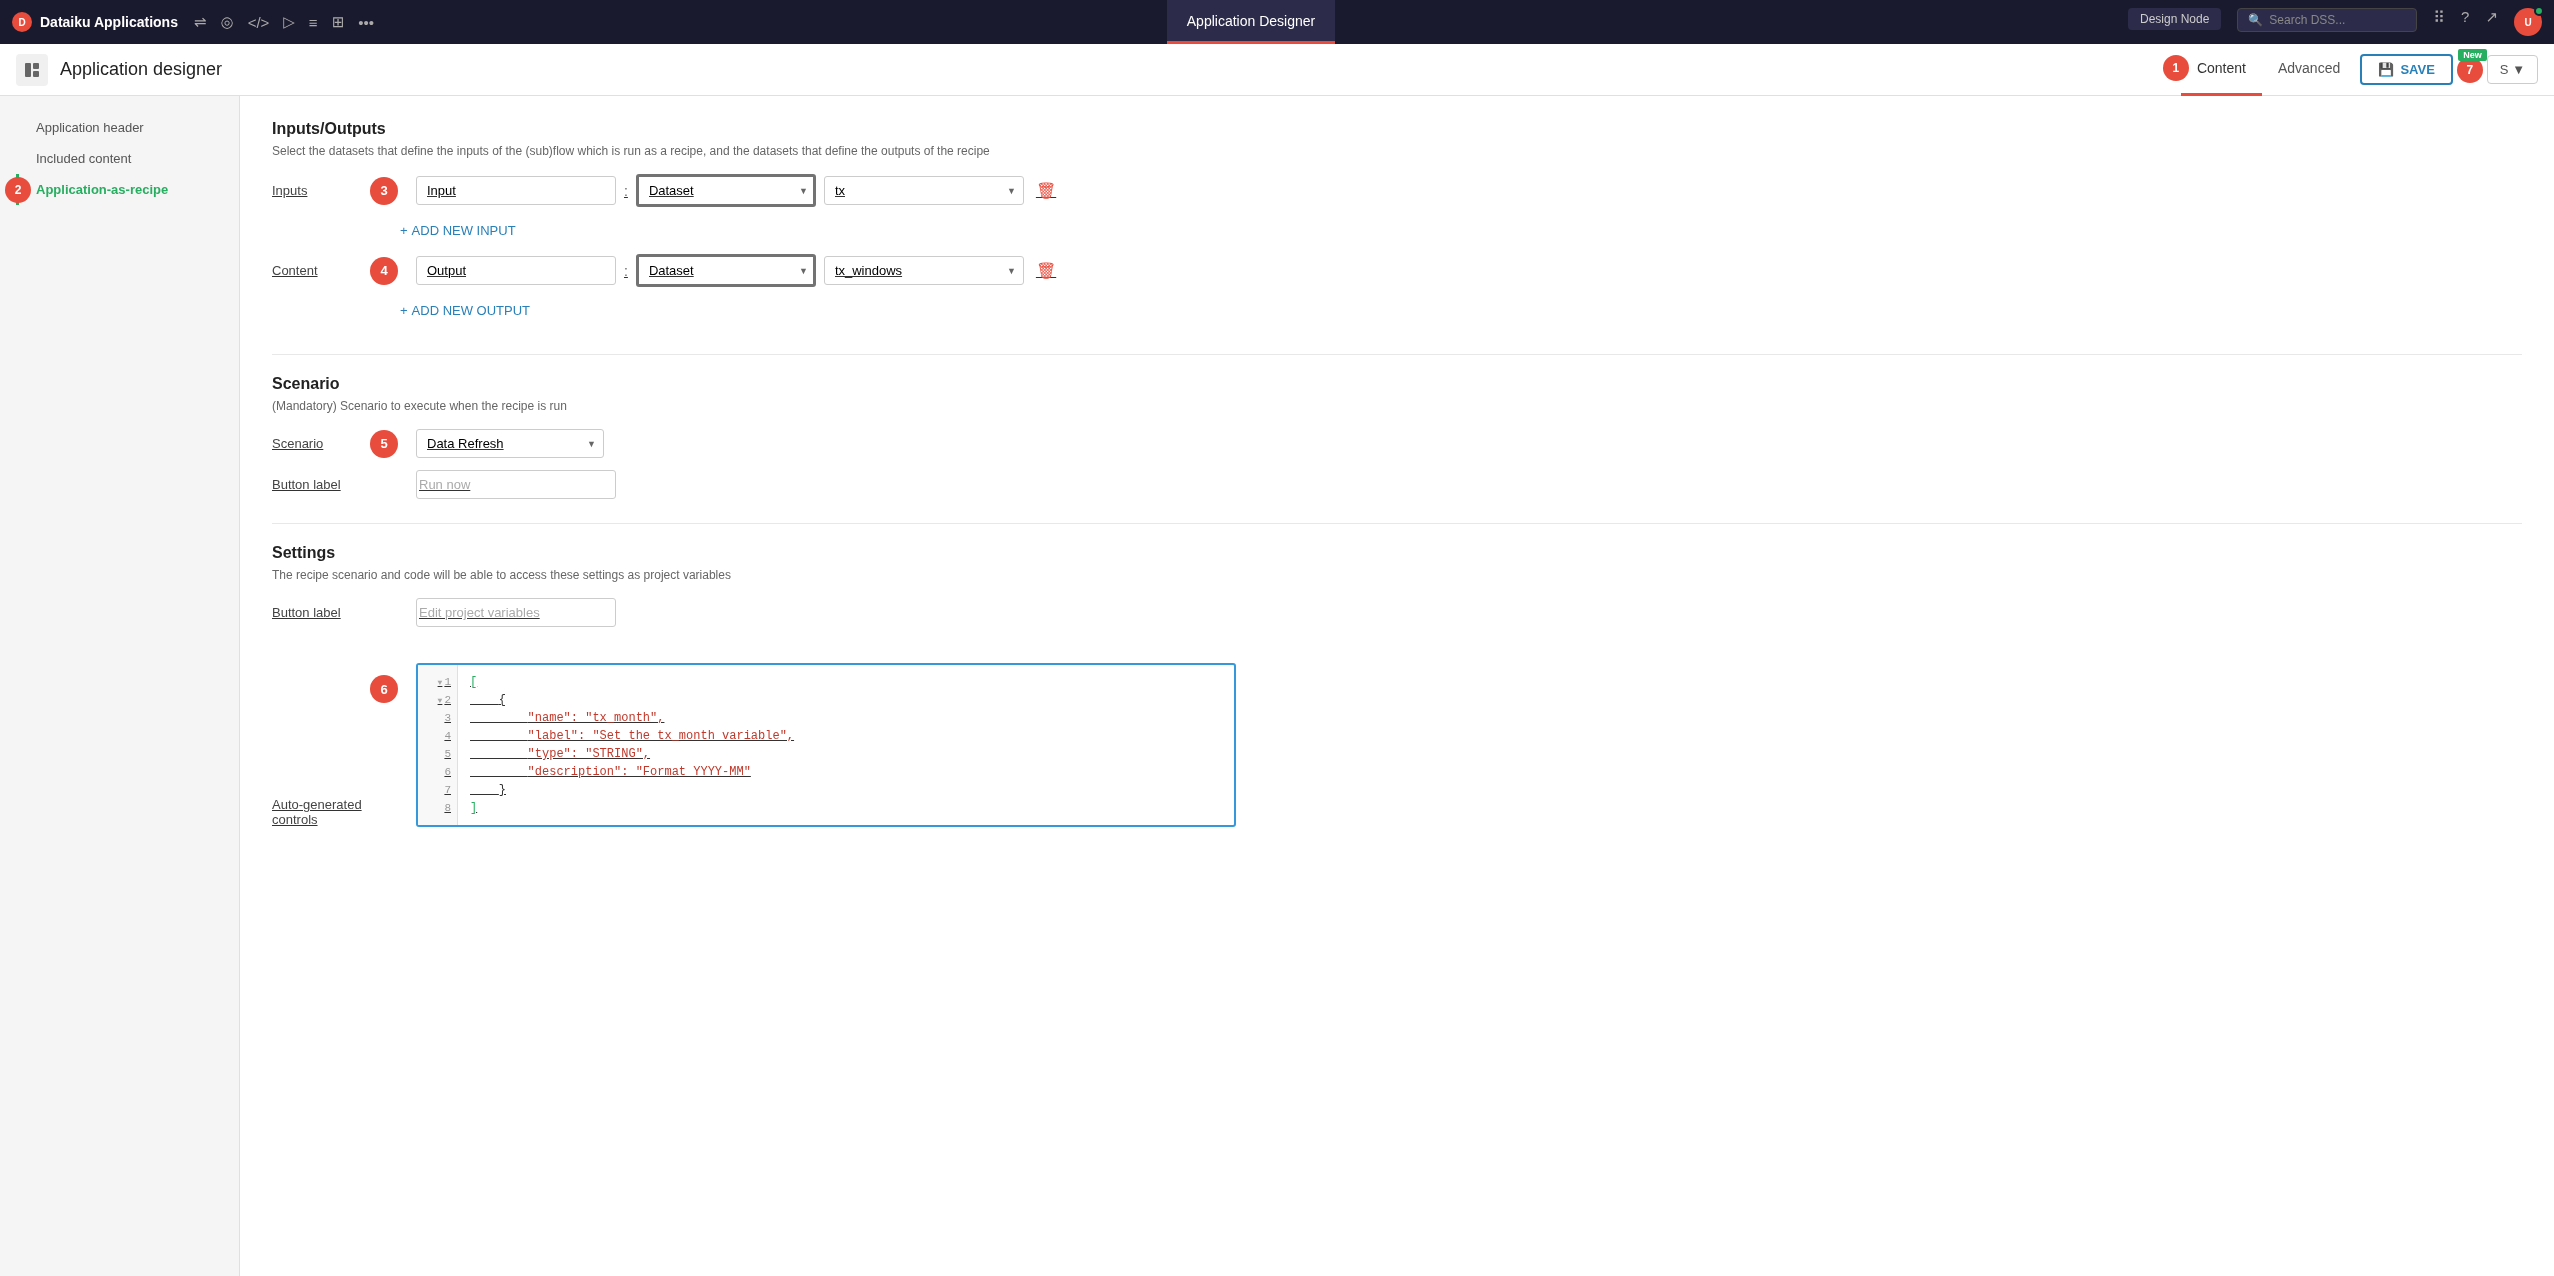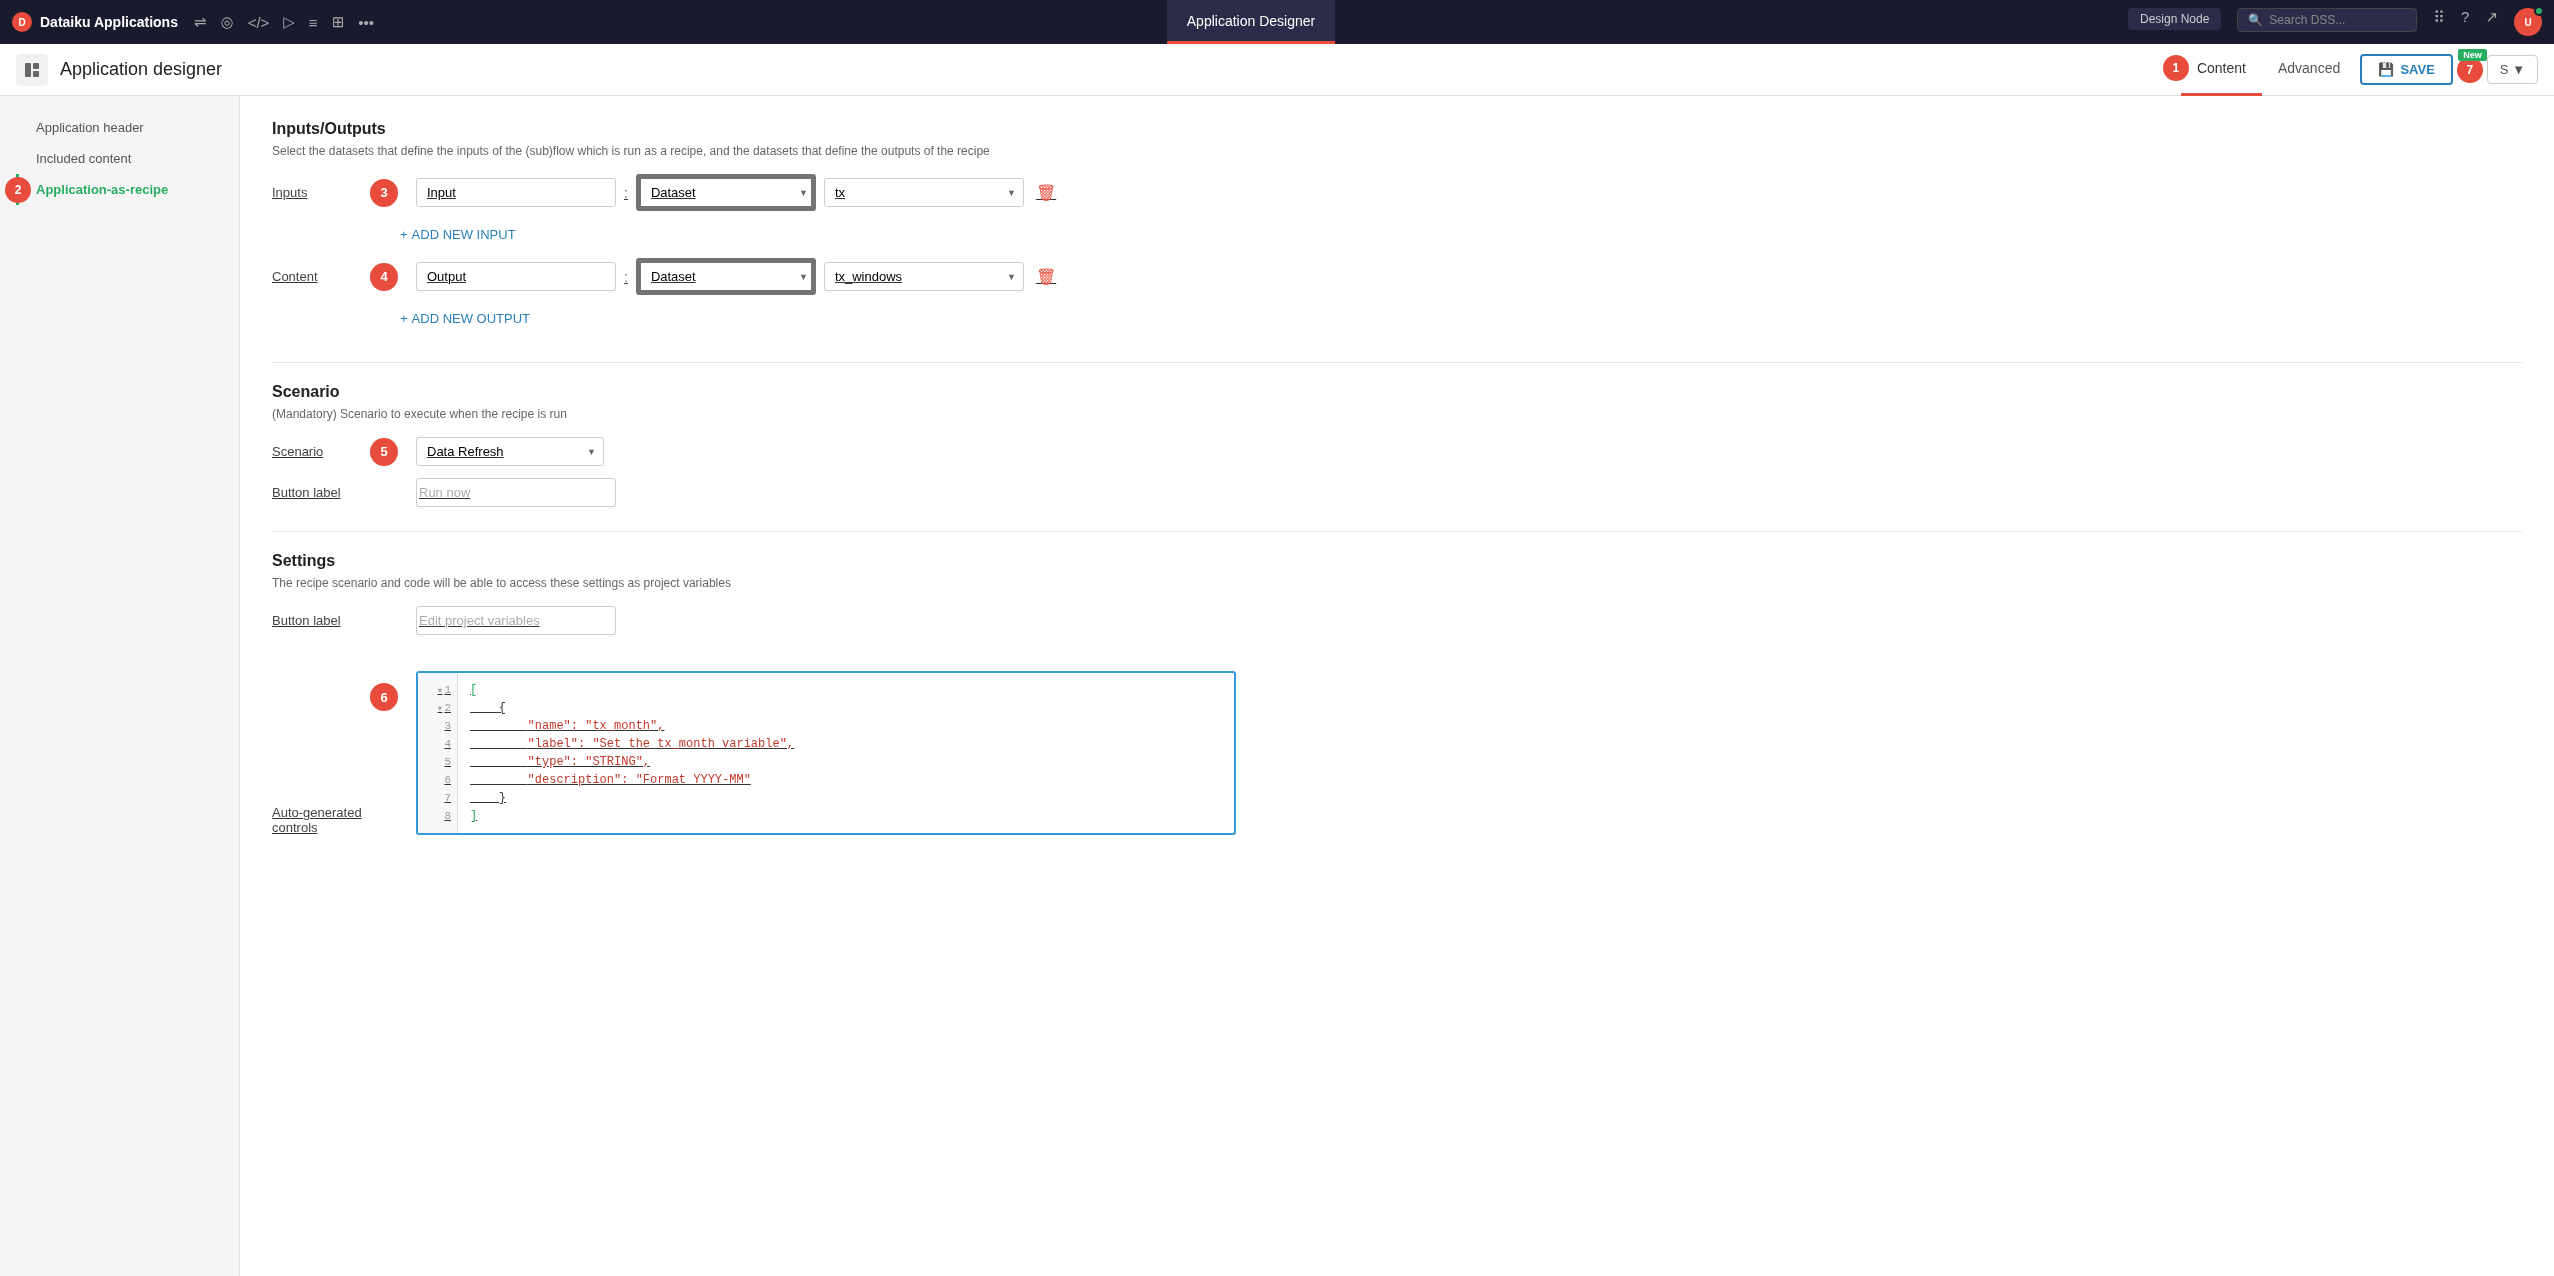--- a/index.html
+++ b/index.html
@@ -178,21 +178,21 @@
       width: 200px;
       border: 1px solid #ccc;
       border-radius: 3px;
       padding: 6px 10px;
       font-size: 13px;
       background: #fff;
     }
     .input-colon { color: #666; font-size: 14px; }
     .input-type-select {
       width: 180px;
-      border: 5px solid #737373;
+      border: 3px solid #737373;
       border-radius: 3px;
       padding: 6px 10px;
       font-size: 13px;
       background: #fff;
       appearance: none;
       cursor: pointer;
     }
     .input-value-select {
       width: 200px;
       border: 1px solid #ccc;

